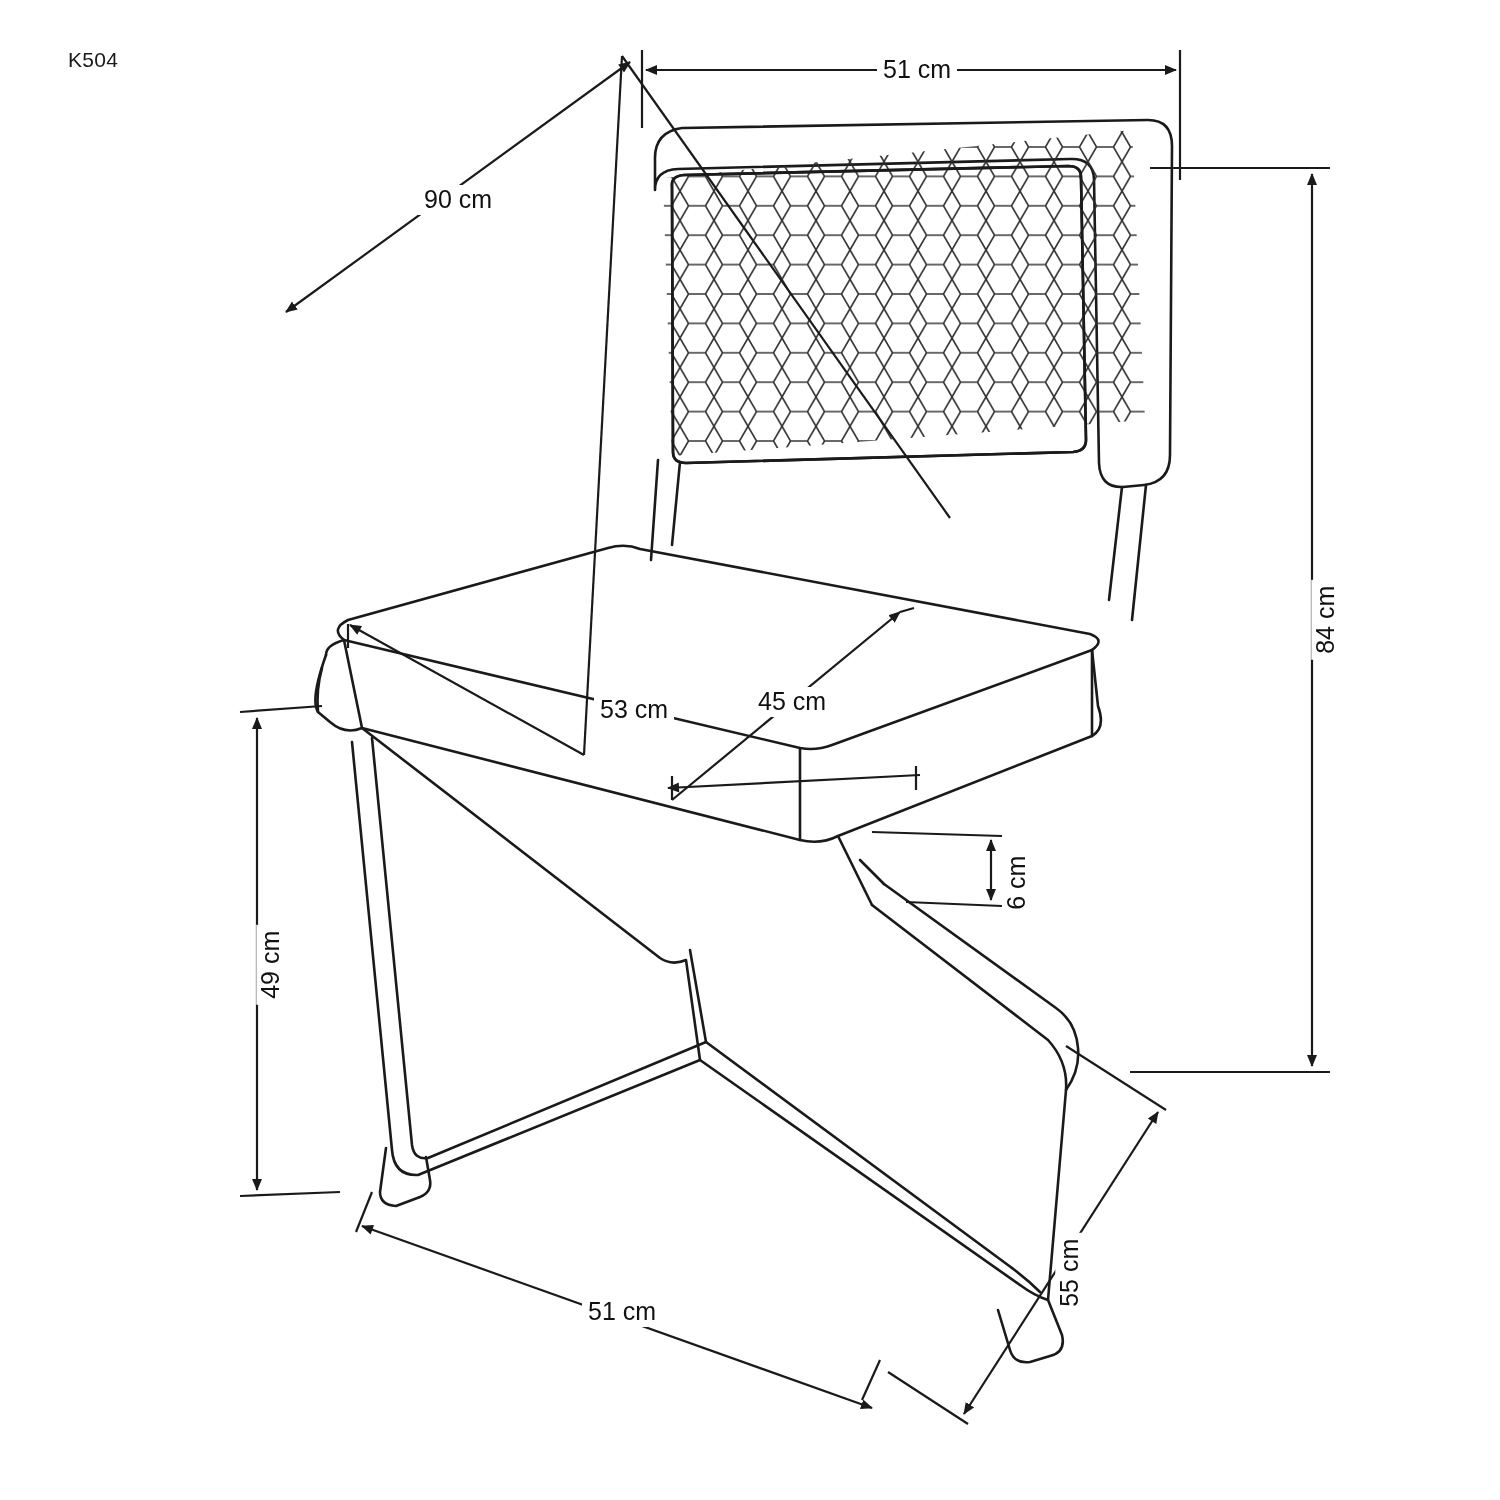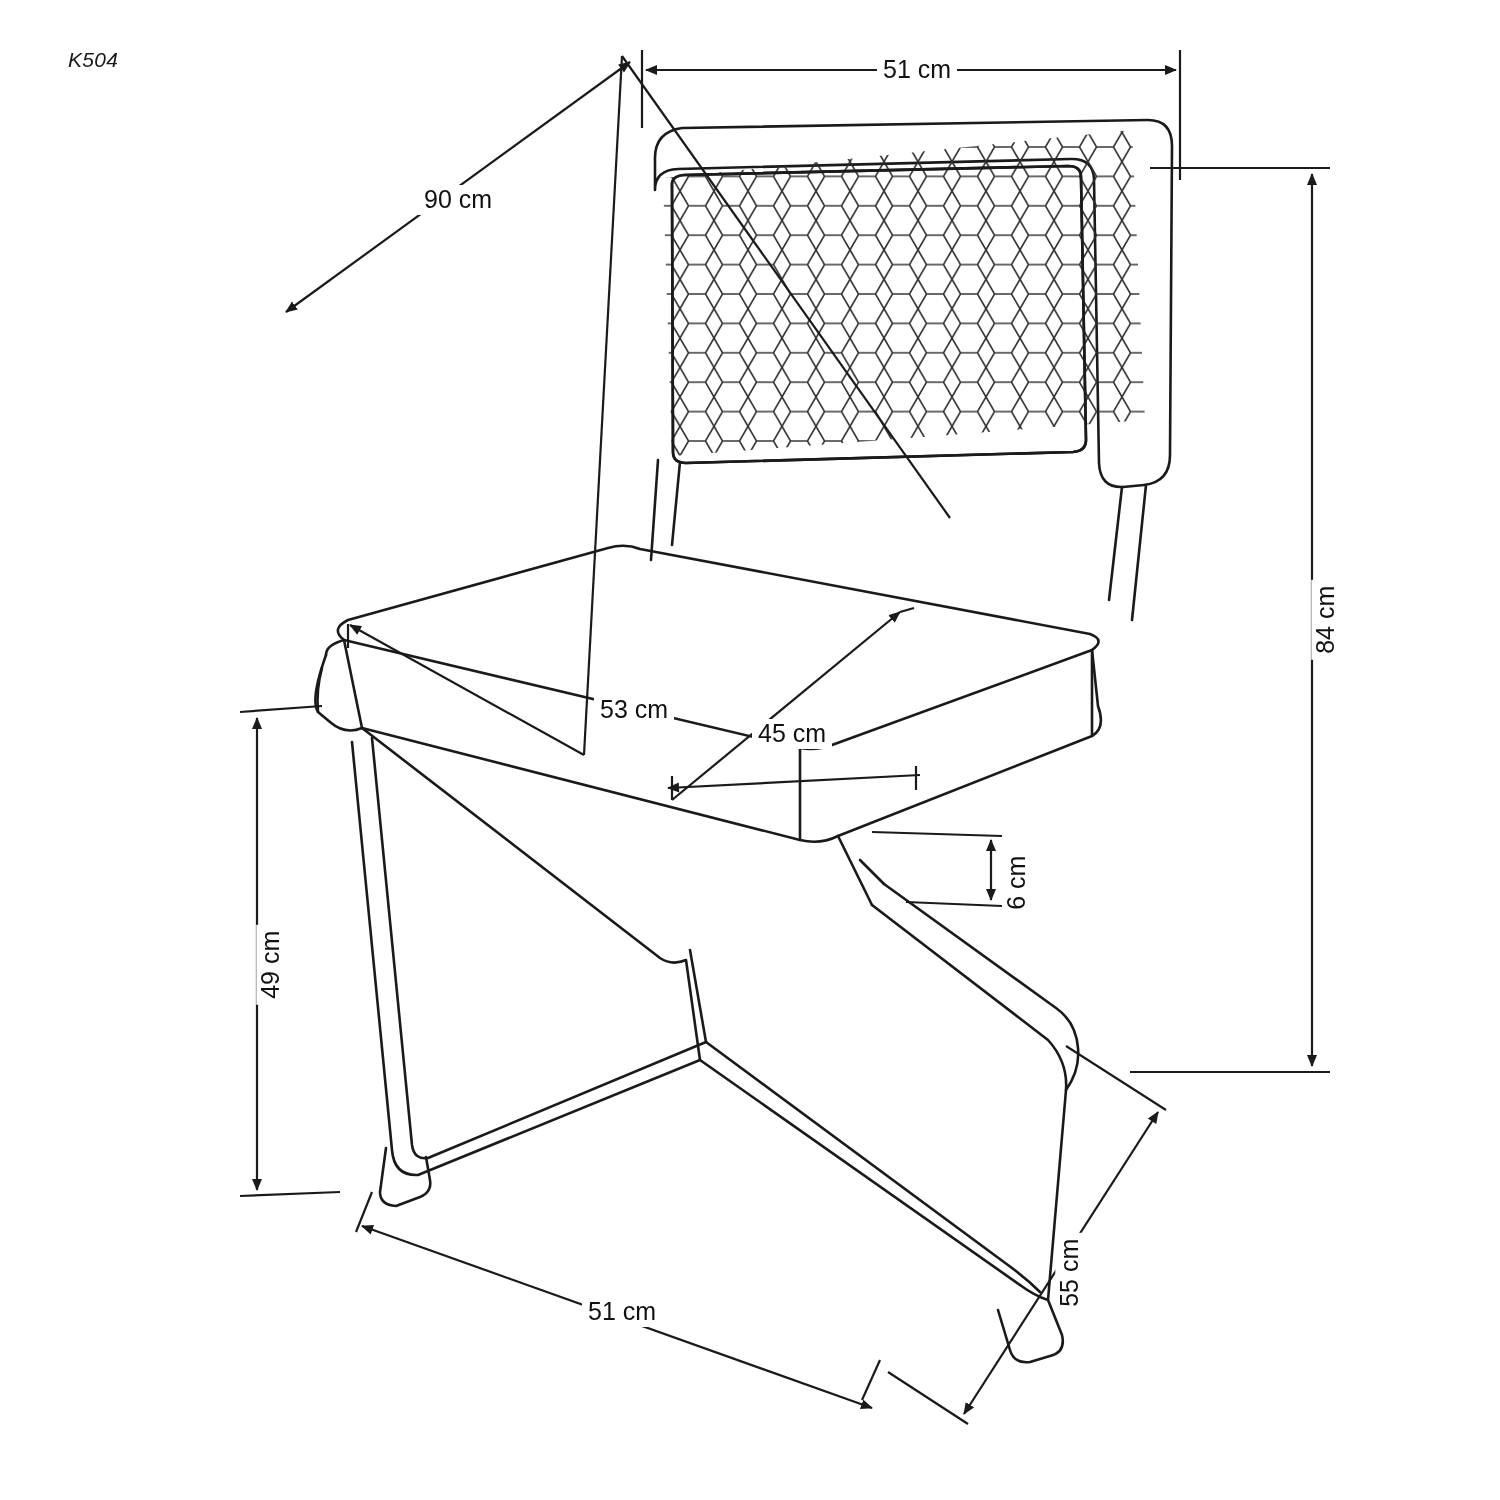--- a/index.html
+++ b/index.html
@@ -28,21 +28,20 @@
     height: 1500px;
   }
   .model-code {
     position: absolute;
     left: 68px;
     top: 48px;
     font-size: 21px;
     letter-spacing: 0.3px;
     color: #1a1a1a;
     white-space: nowrap;
-    font-style: italic;
   }
   .dim-label {
     position: absolute;
     font-size: 25px;
     color: #111111;
     white-space: nowrap;
     background: #ffffff;
     padding: 1px 6px;
     line-height: 1.1;
   }
@@ -202,19 +201,19 @@
         <line x1="888" y1="1372" x2="968" y2="1424"></line>
         <line x1="1158" y1="1112" x2="964" y2="1414" marker-start="url(#arrowStart)" marker-end="url(#arrow)"></line>
       </g>
     </g>
   </svg>
 
   <div class="dim-label" style="left:877px; top:55px;">51 cm</div>
   <div class="dim-label" style="left:418px; top:185px;">90 cm</div>
   <div class="dim-label rot90" style="left:1286px; top:605px;">84 cm</div>
   <div class="dim-label" style="left:594px; top:695px;text-align:center;">53 cm</div>
-  <div class="dim-label" style="left:752px; top:719px;">45 cm</div>
+  <div class="dim-label" style="left:752px; top:687px;">45 cm</div>
   <div class="dim-label rot90" style="left:984px; top:868px;">6 cm</div>
   <div class="dim-label rot90" style="left:231px; top:950px;">49 cm</div>
   <div class="dim-label" style="left:582px; top:1297px;">51 cm</div>
   <div class="dim-label rot90" style="left:1030px; top:1258px;">55 cm</div>
 
 </div>
 
 </body></html>

